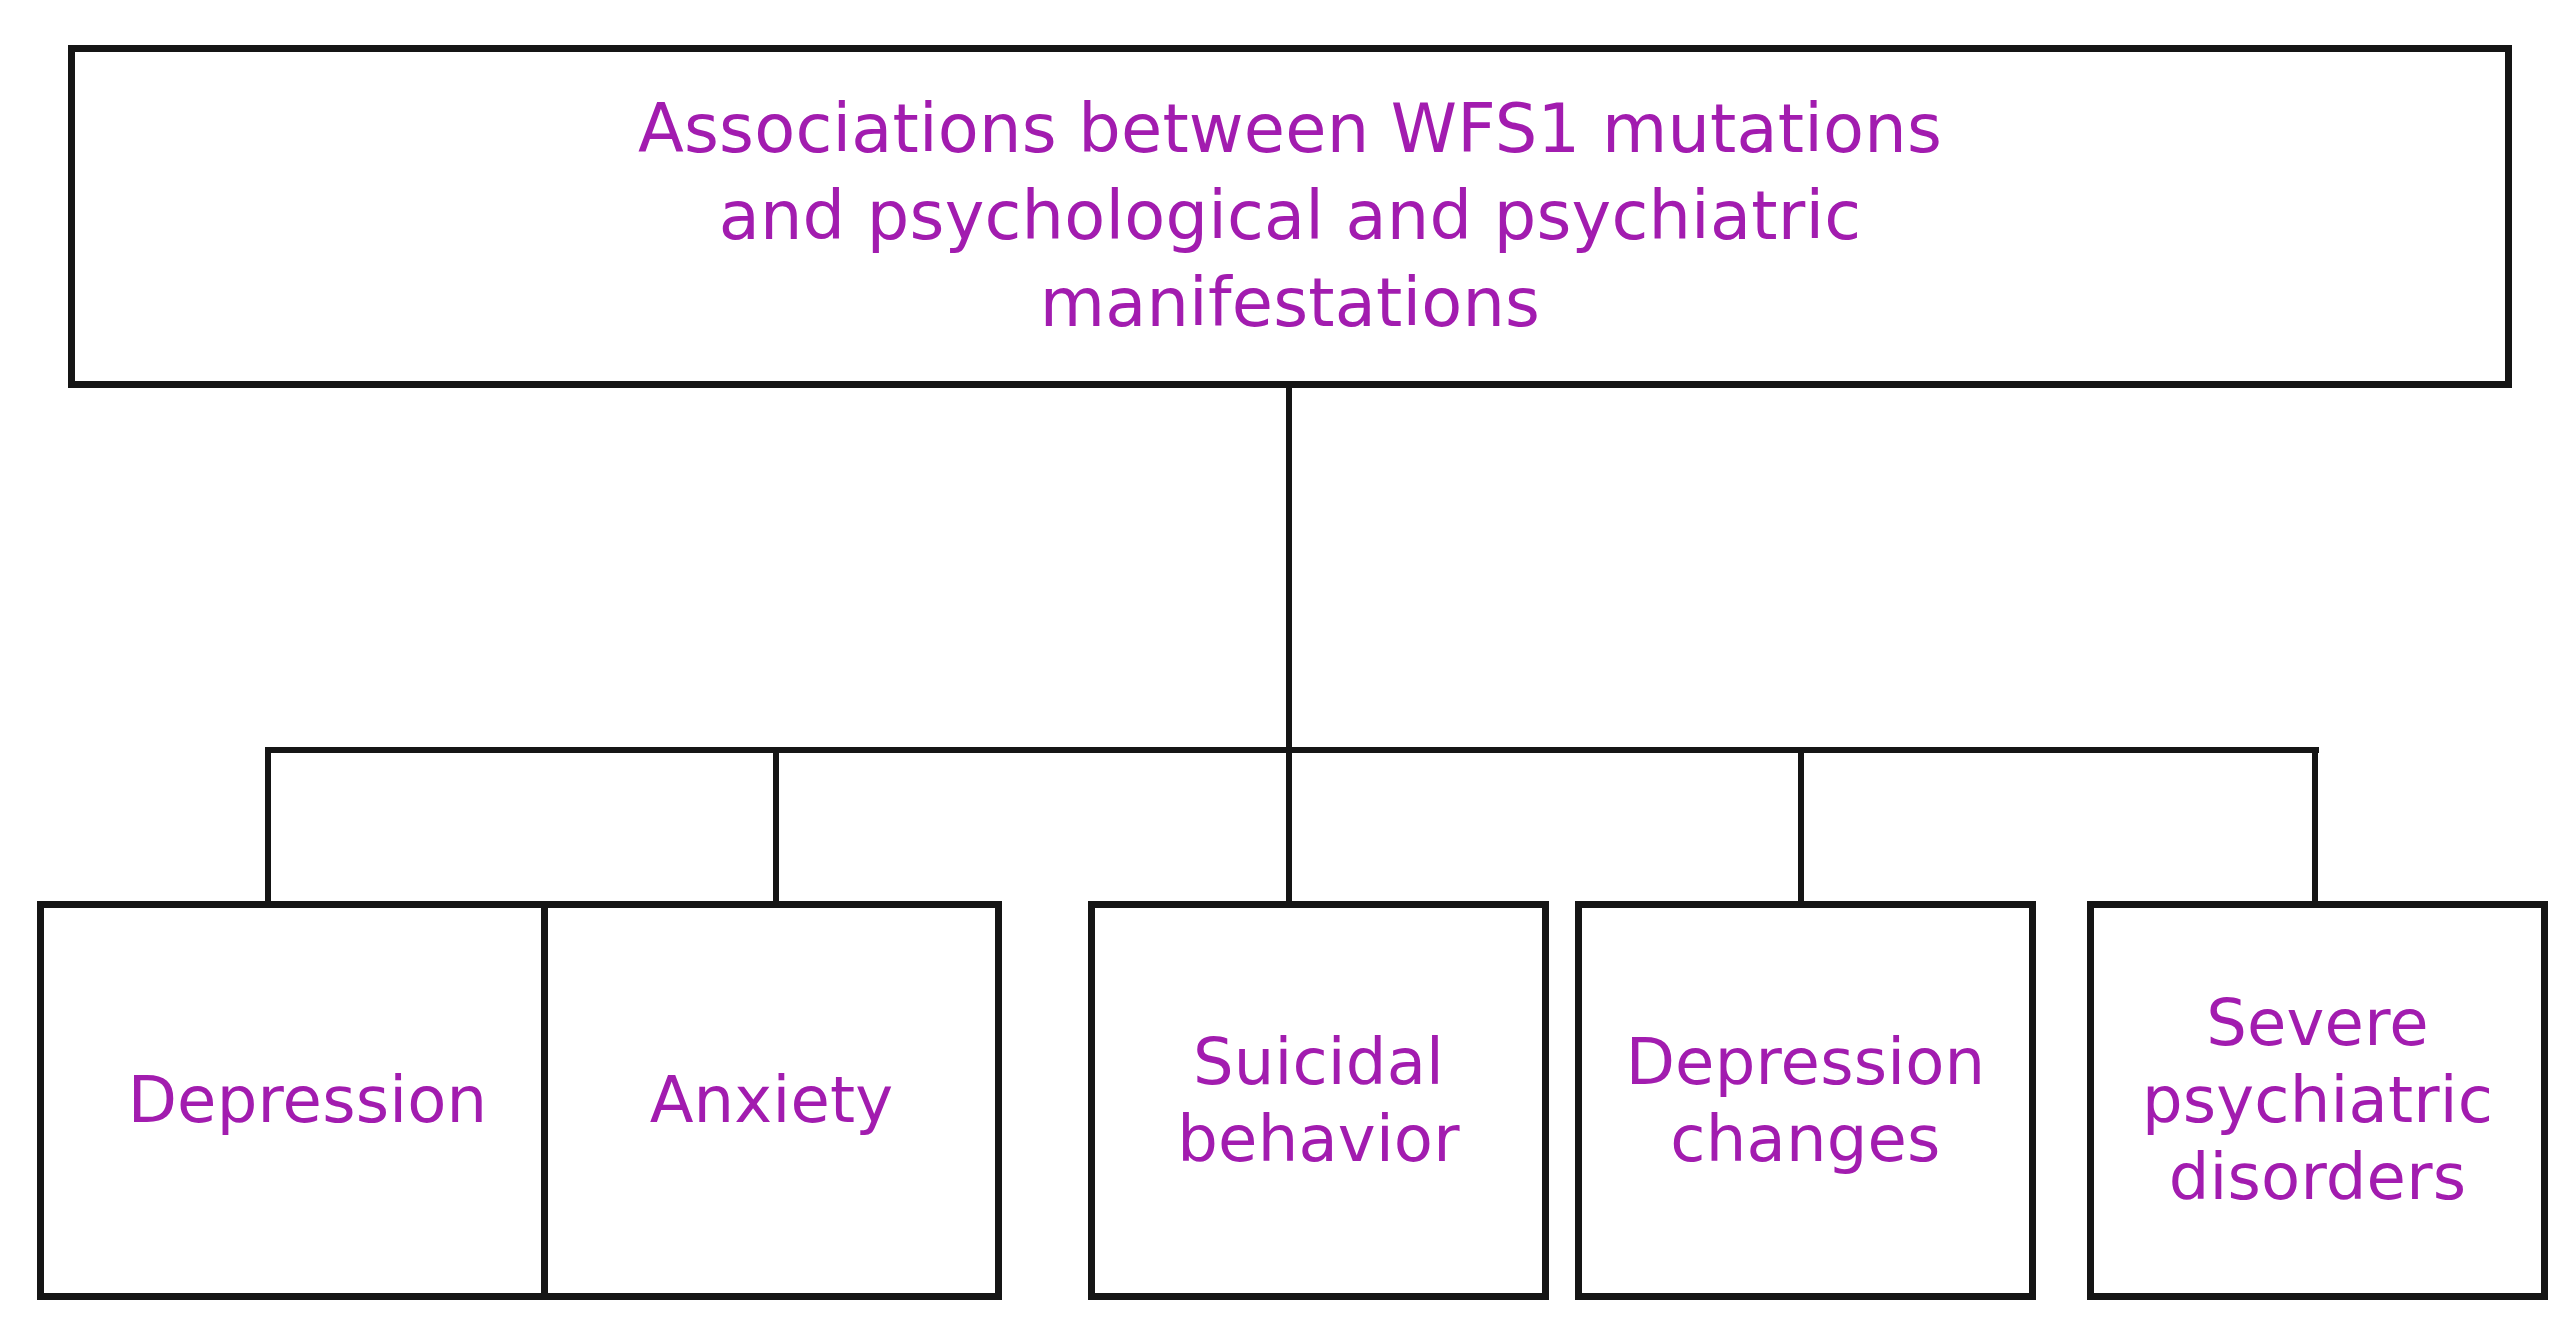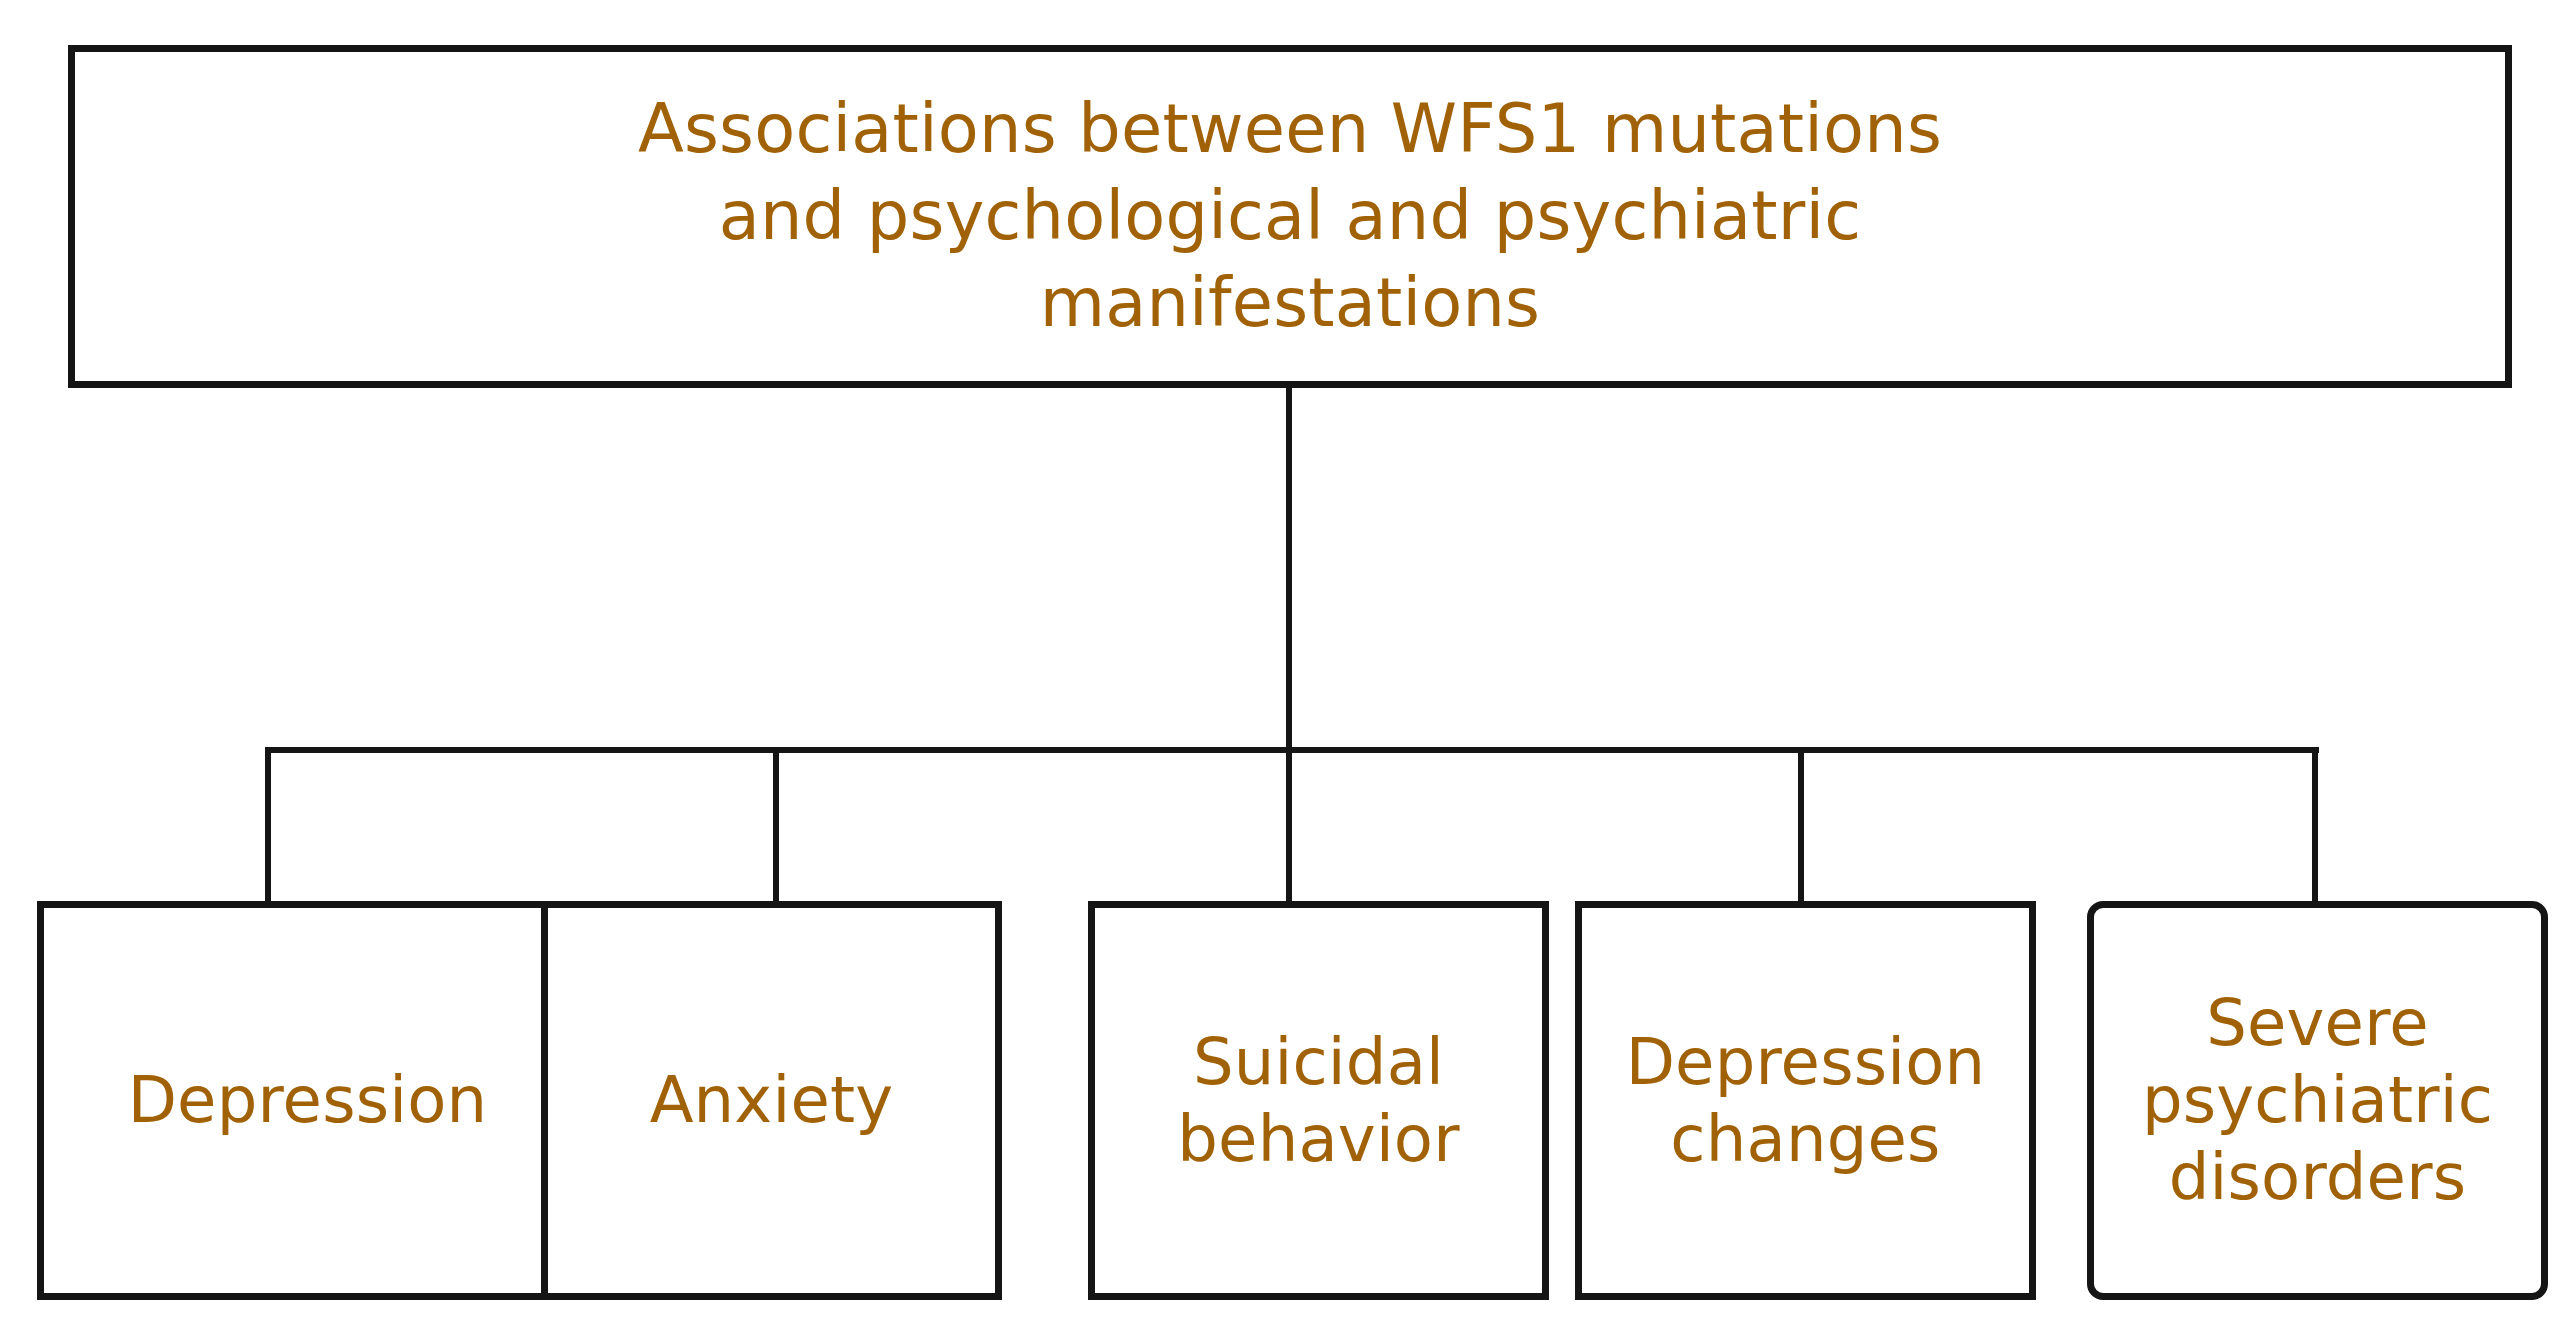--- a/index.html
+++ b/index.html
@@ -20,21 +20,21 @@
   
   .node {
     position: absolute;
     box-sizing: border-box;
     background: #ffffff;
     border: 7px solid #151515;
     display: flex;
     align-items: center;
     justify-content: center;
     text-align: center;
-    color: #a16207;
+    color: #a21caf;
     z-index: 3;
   }
 
   #root-node {
     left: 68px;
     top: 45px;
     width: 2444px;
     height: 343px;
     font-size: 67px;
     line-height: 1.30;
@@ -52,21 +52,21 @@
   }
   .leaf .leaf-label {
     padding: 0 15.7px;
     white-space: pre-line;
   }
 
   #leaf-depression           { left:   37px; top: 901px; width: 541px; height: 399px; }
   #leaf-anxiety              { left:  541px; top: 901px; width: 461px; height: 399px; }
   #leaf-suicidal-behavior    { left: 1088px; top: 901px; width: 461px; height: 399px; }
   #leaf-behavioral-changes   { left: 1575px; top: 901px; width: 461px; height: 399px; }
-  #leaf-severe-psychiatric   { left: 2087px; top: 901px; width: 461px; height: 399px; border-radius: 16px; }
+  #leaf-severe-psychiatric   { left: 2087px; top: 901px; width: 461px; height: 399px; }
 
   
   .conn {
     position: absolute;
     background: #151515;
     z-index: 1;
   }
   .v { width: 6.1px; }
   .h { height: 6.1px; }
 

